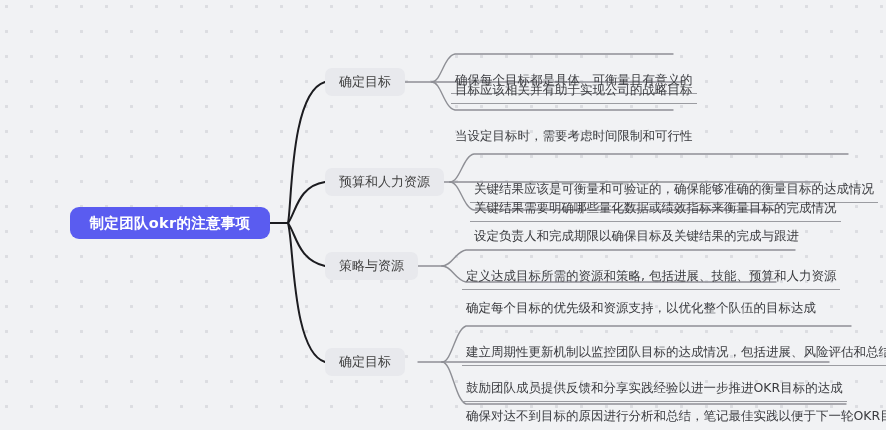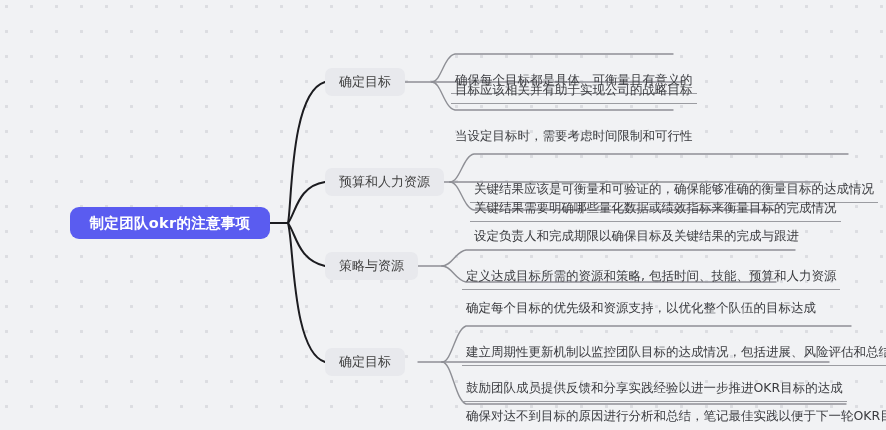--- a/index.html
+++ b/index.html
@@ -156,21 +156,21 @@
     <span class="leaf-text">关键结果应该是可衡量和可验证的，确保能够准确的衡量目标的达成情况</span>
   </div>
   <div class="leaf" style="left:470px; top:191px;">
     <span class="leaf-text">设定负责人和完成期限以确保目标及关键结果的完成与跟进</span>
   </div>
   <div class="leaf underlined" style="left:470px; top:163px;">
     <span class="leaf-text">关键结果需要明确哪些量化数据或绩效指标来衡量目标的完成情况</span>
   </div>
 
   <div class="leaf underlined" style="left:462px; top:231px;">
-    <span class="leaf-text">定义达成目标所需的资源和策略, 包括时间、技能、预算和人力资源</span>
+    <span class="leaf-text">定义达成目标所需的资源和策略, 包括进展、技能、预算和人力资源</span>
   </div>
   <div class="leaf" style="left:462px; top:263px;text-align:right;">
     <span class="leaf-text">确定每个目标的优先级和资源支持，以优化整个队伍的目标达成</span>
   </div>
 
   <div class="leaf underlined" style="left:462px; top:307px;">
     <span class="leaf-text">建立周期性更新机制以监控团队目标的达成情况，包括进展、风险评估和总结</span>
   </div>
   <div class="leaf underlined" style="left:462px; top:343px;">
     <span class="leaf-text">鼓励团队成员提供反馈和分享实践经验以进一步推进OKR目标的达成</span>

